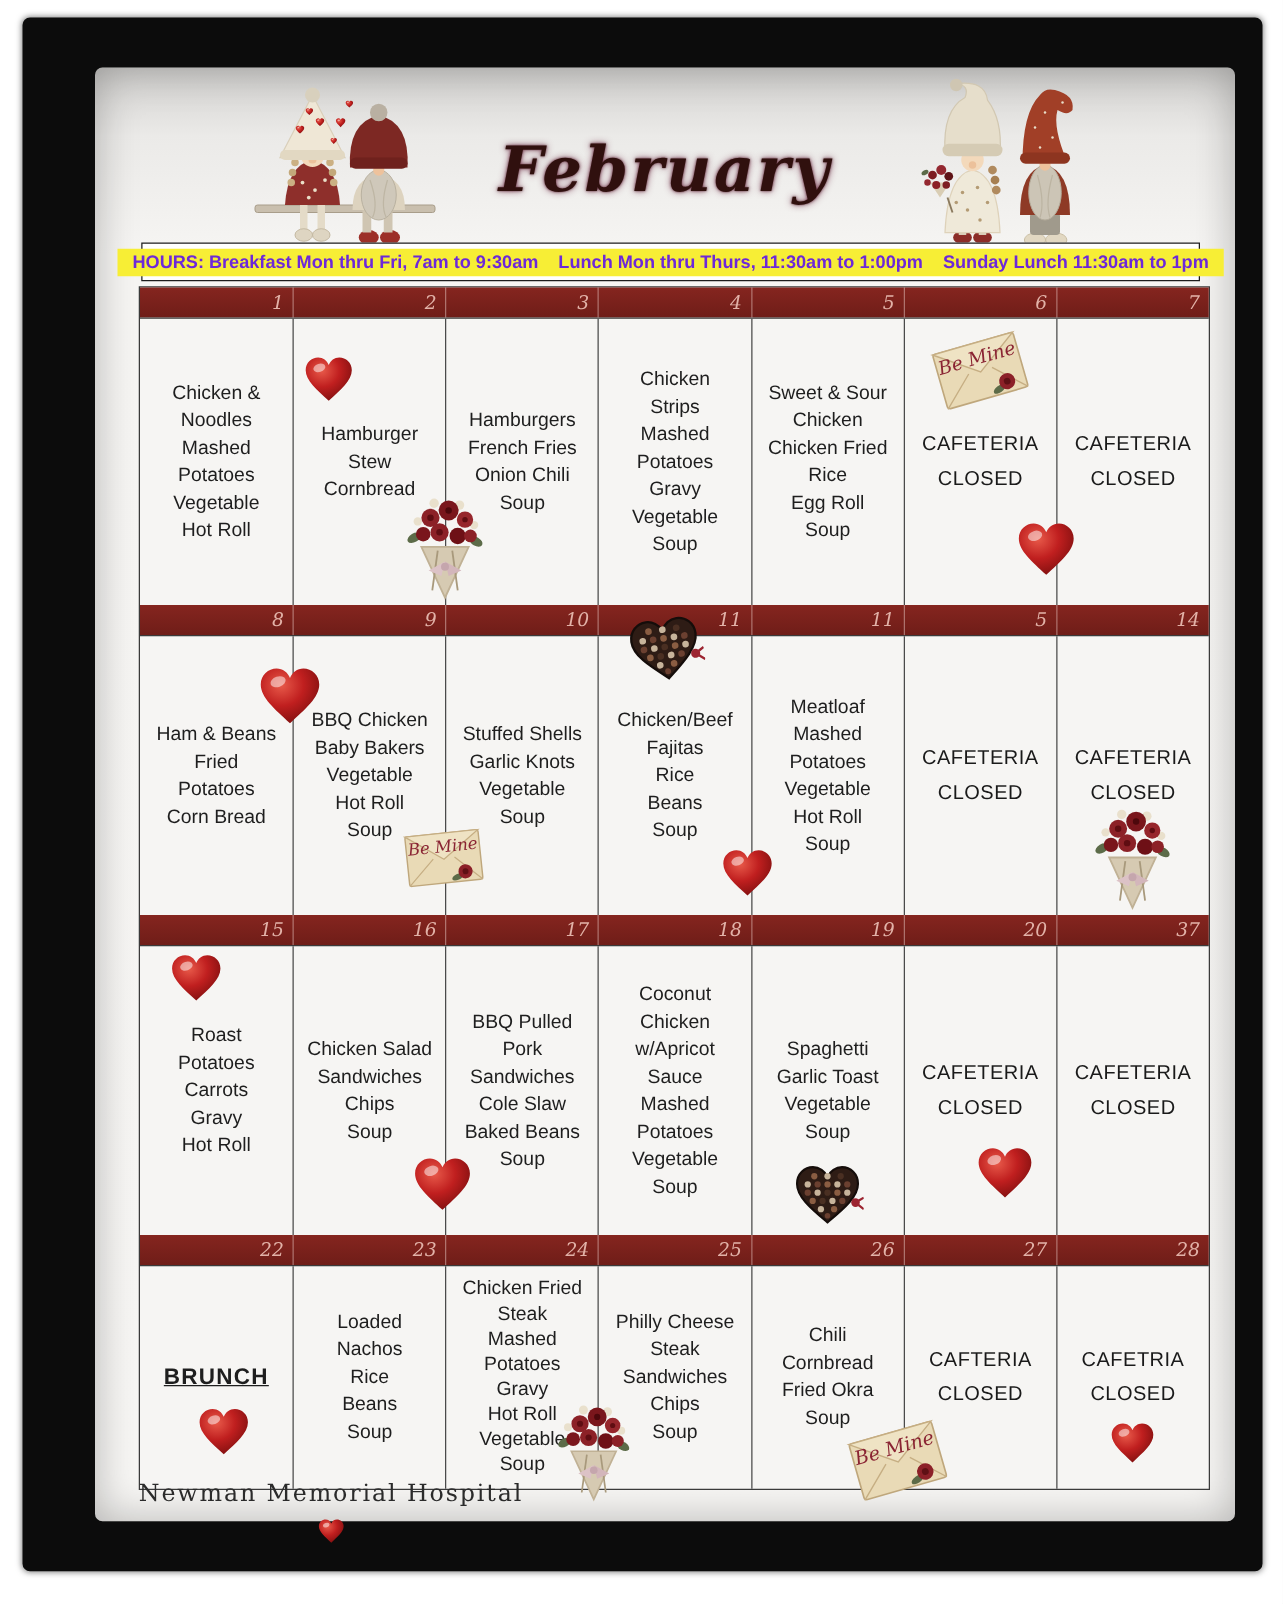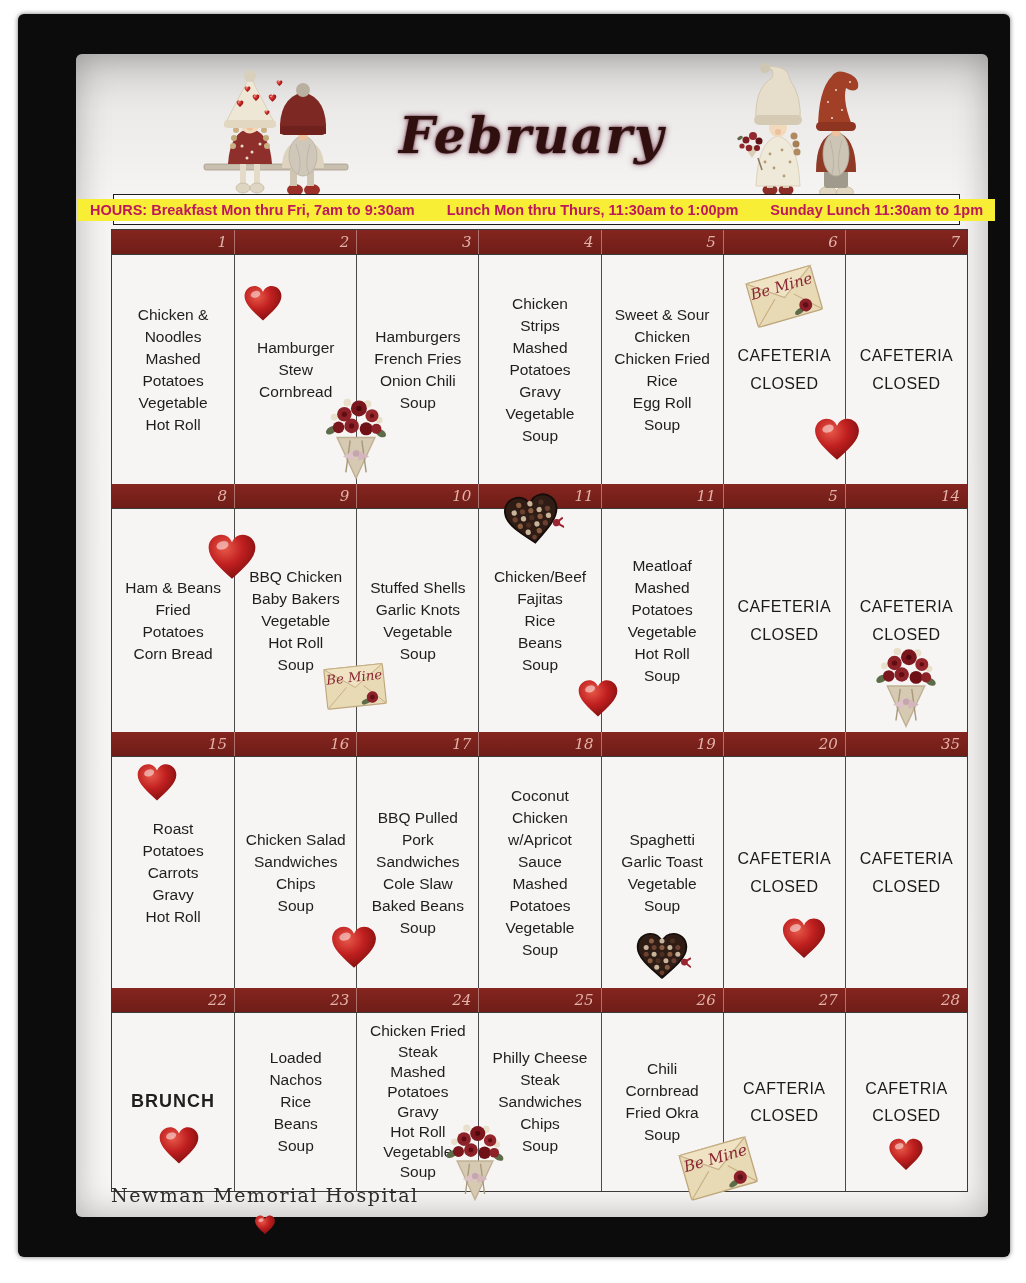--- a/index.html
+++ b/index.html
@@ -12,38 +12,38 @@
          background:linear-gradient(180deg,#d2d1cf 0px,#ebeae8 55px,#f6f5f3 150px,#f7f6f4 100%);
          box-shadow:inset 0 0 34px rgba(0,0,0,.28);margin-left:18px;}
   
   .title{position:absolute;top:52px;left:0;right:0;text-align:center;
          font-family:"DejaVu Serif",serif;font-style:italic;font-weight:bold;font-size:50px;
          letter-spacing:2px;color:#30100e;
          text-shadow:0 0 6px rgba(125,60,85,.85),0 0 2px rgba(58,16,22,.9);}
   
   .hours{position:absolute;left:37px;top:140px;width:845px;height:29px;background:#fff;
          border:1px solid #1d1d1d;display:flex;align-items:center;justify-content:center;}
-  .hl{background:#f7ee35;display:flex;gap:32px;padding:3px 12px;white-space:nowrap;
-      font-size:14.5px;font-weight:bold;color:#be185d;}
+  .hl{background:#f7ee35;display:flex;gap:16px;padding:3px 12px;white-space:nowrap;
+      font-size:14.5px;font-weight:bold;color:#6d28d9;}
   
   .cal{position:absolute;left:35px;top:175px;width:855px;border:1px solid #3a3a3a;background:#f6f5f3;}
   .wbar{display:grid;grid-template-columns:repeat(7,1fr);height:24px;
         background:linear-gradient(180deg,#85251f,#6f1d18);border-bottom:1px solid #3a3a3a;}
   .num{display:flex;align-items:center;justify-content:flex-end;padding-right:7px;
        color:#e2b2a8;font-family:"DejaVu Serif",serif;font-style:italic;font-size:15px;
        border-left:1px solid rgba(240,215,210,.45);}
   .num:first-child{border-left:none;}
   .wbody{display:grid;grid-template-columns:repeat(7,1fr);}
   .b1{height:229px;} .b2{height:223px;} .b3{height:231px;} .b4{height:178px;}
   .cell{position:relative;border-left:1px solid #4a4a4a;display:flex;align-items:center;
         justify-content:center;text-align:center;padding:3px 2px;}
   .cell:first-child{border-left:none;}
   .menu{white-space:pre-line;font-size:15.5px;line-height:1.42;color:#1e1e1e;}
   .closed .menu{font-size:16px;line-height:1.7;letter-spacing:.4px;color:#1a1a1a;}
-  .brunch .menu{font-weight:bold;font-size:18px;letter-spacing:1px;}
+  .brunch .menu{font-weight:bold;text-decoration:underline;font-size:18px;letter-spacing:1px;}
   .tight .menu{line-height:1.3;}
   .dec{position:absolute;z-index:5;overflow:visible;}
   .bemine-text{font-family:"DejaVu Serif",serif;font-style:italic;font-size:14px;fill:#8a2433;}
   
   .footer{position:absolute;left:35px;top:1130px;display:flex;align-items:center;gap:8px;
           font-family:"DejaVu Serif",serif;font-size:19px;letter-spacing:1.5px;color:#2b2b2b;flex-direction:column;}
   .gnomes{position:absolute;}
 </style>
 </head>
 <body>
@@ -368,21 +368,21 @@
         </div>
       </div>
 
       <div class="wbar">
         <div class="num">15</div>
         <div class="num">16</div>
         <div class="num">17</div>
         <div class="num">18</div>
         <div class="num">19</div>
         <div class="num">20</div>
-        <div class="num">35</div>
+        <div class="num">37</div>
       </div>
       <div class="wbody b3">
         <div class="cell">
           <svg class="dec" style="left:22px;top:4px;width:46px;height:43px" viewBox="0 0 32 30">
               <use href="#sym-heart"></use>
             </svg>
           <div class="menu">Roast
 Potatoes
 Carrots
 Gravy

